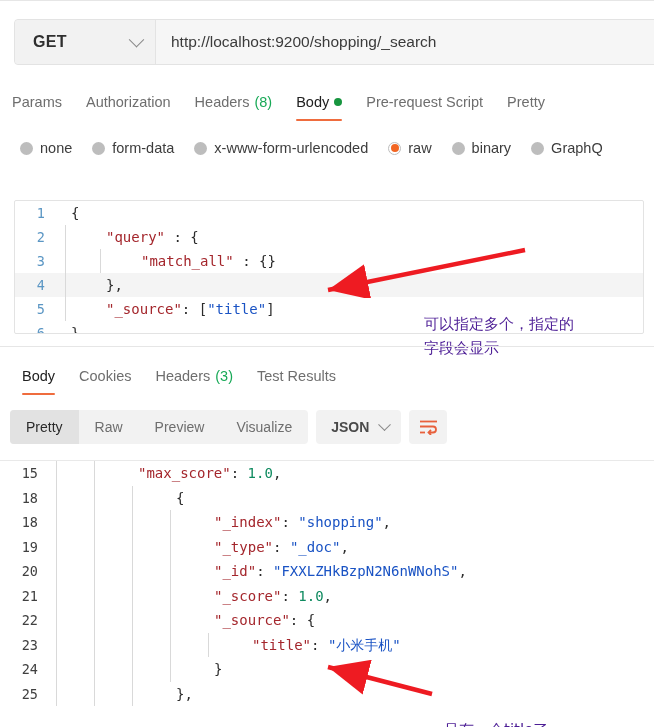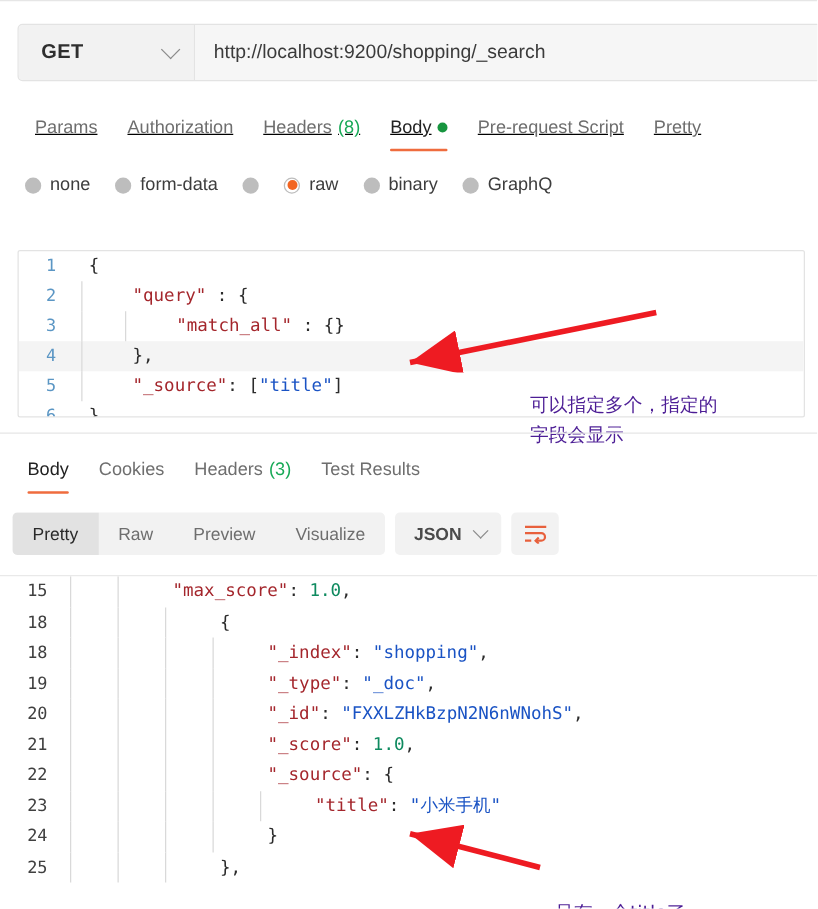--- a/index.html
+++ b/index.html
@@ -56,21 +56,21 @@
     font-size: 15.5px; color: #3b3b3b;
     background: #f6f6f6;
     border: none; outline: none;
     font-family: "Liberation Sans", sans-serif;
     border-radius: 0 4px 4px 0;
   }
 
   
   .req-tabs {
     position: absolute; left: 0; top: 82px; width: 654px; height: 40px;
-    display: flex; align-items: flex-end; padding-left: 16px; text-decoration: underline;
+    display: flex; align-items: flex-end; padding-left: 0;
   }
   .tab {
     position: relative;
     height: 40px;
     display: flex; align-items: center; gap: 5px;
     padding: 0 12px;
     font-size: 14.5px; color: #6e6e6e;
     cursor: pointer; white-space: nowrap;
   }
   .tab.active { color: #212121; }
@@ -248,20 +248,21 @@
       <div class="radio-item">
         <span class="radio"></span>
         <span>none</span>
       </div>
       <div class="radio-item">
         <span class="radio"></span>
         <span>form-data</span>
       </div>
       <div class="radio-item">
         <span class="radio"></span>
+        <span>x-www-form-urlencoded</span>
       </div>
       <div class="radio-item">
         <span class="radio on"></span>
         <span>raw</span>
       </div>
       <div class="radio-item">
         <span class="radio"></span>
         <span>binary</span>
       </div>
       <div class="radio-item">

